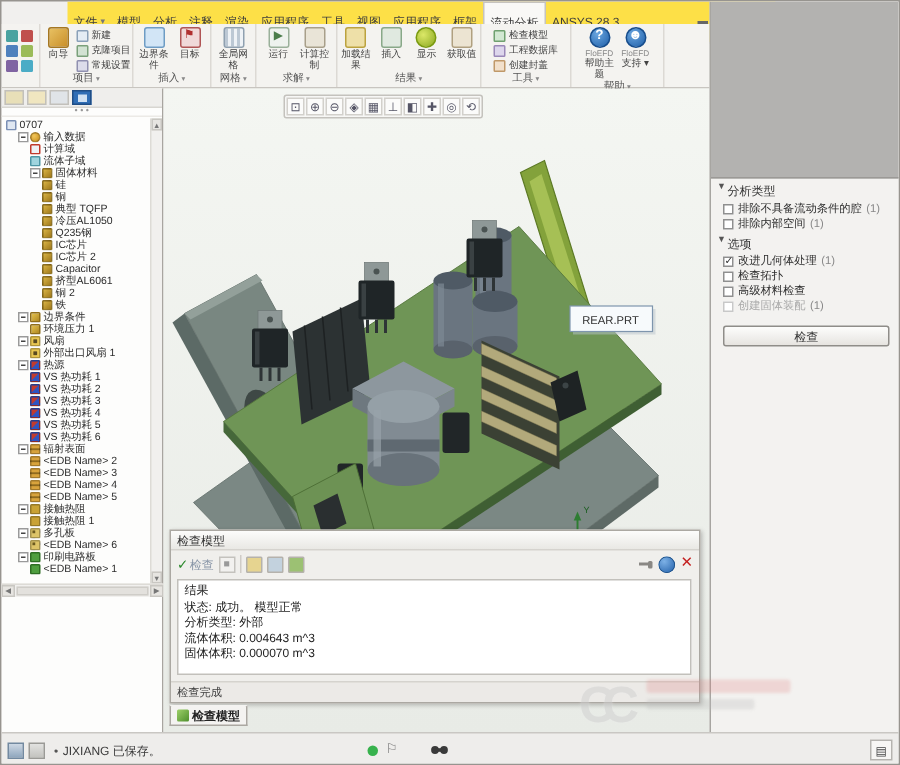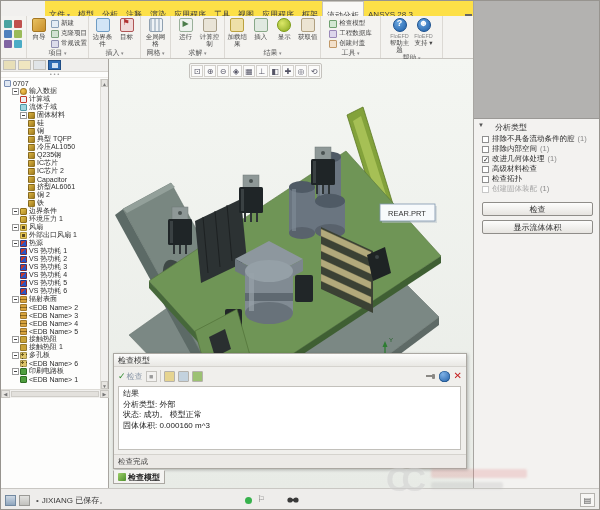--- a/index.html
+++ b/index.html
@@ -126,40 +126,40 @@
   .rp-row{height:13px;display:flex;align-items:center;background:#fff;border-bottom:1px solid #e8e8e8;padding-right:2px;white-space:nowrap;}
   .rp-row.selected{background:#2b7cd3;color:#fff;}
   .rp-exp{width:7px;height:7px;border:1px solid #9a9a9a;background:#fff;margin-right:2px;position:relative;flex:0 0 auto;}
   .rp-exp::after{content:"+";position:absolute;left:0.5px;top:-2px;font-size:8px;color:#444;}
   .rp-ico{width:8px;height:8px;margin-right:3px;border-radius:1px;flex:0 0 auto;}
   .rp-ico.assembly{background:linear-gradient(135deg,#e8d08a,#b89a4a);border:0.5px solid #8f7a30;}
   .rp-ico.part{background:#1f3e6e;border:0.5px solid #10274a;}
   .rp-check{margin-left:auto;width:8px;height:8px;border:1px solid #8f8f8f;background:#fff;font-size:7px;line-height:7px;text-align:center;color:#222;flex:0 0 auto;}
   .rp-row.selected .rp-check{background:#2b7cd3;border-color:#fff;color:#fff;}
   .panel-btn{height:14px;border:1px solid #8f8d89;background:linear-gradient(#fdfdfc,#e6e4e0);border-radius:2px;font-size:8px;display:flex;align-items:center;justify-content:center;color:#333;margin:4px 8px;}
-  .rp-section-h{display:flex;align-items:flex-start;gap:11px;font-size:8px;color:#333;padding:3px 4px 1px 4px;}
+  .rp-section-h{display:flex;align-items:flex-start;gap:1px;font-size:8px;color:#333;padding:3px 4px 1px 4px;}
   .rp-section-h .tri{font-size:6px;color:#555;}
   .rp-opt{display:flex;align-items:flex-start;gap:3px;padding:1px 2px 1px 8px;line-height:8px;}
   .rp-opt .box{width:7px;height:7px;border:1px solid #8f8f8f;background:#fff;font-size:7px;line-height:6px;text-align:center;flex:0 0 auto;margin-top:0.5px;}
   .rp-opt.disabled{color:#a8a8a8;}
   .rp-opt.disabled .box{border-color:#c8c8c8;}
   .rp-count{color:#888;}
 
   
   .status-bar{position:absolute;left:0;top:487px;width:600px;height:23px;background:#eeedeb;border-top:1px solid #c9c7c3;display:flex;align-items:center;font-size:8px;color:#3a3a3a;}
   .sb-ic1{width:11px;height:11px;margin-left:4px;background:linear-gradient(#cdd8e4,#8fa6bd);border:1px solid #7289a0;}
   .sb-ic2{width:11px;height:11px;margin-left:3px;background:linear-gradient(#e2e2e0,#c2c2be);border:1px solid #9a9a96;}
   .sb-bullet{margin:0 3px 0 6px;color:#555;}
   .sb-dot{position:absolute;left:244px;width:7px;height:7px;border-radius:50%;background:#37b24d;top:8px;}
   .sb-flag{position:absolute;left:256px;top:5px;font-size:9px;color:#777;}
   .sb-find{position:absolute;left:286px;top:7px;}
   .sb-corner{position:absolute;right:6px;top:4px;width:15px;height:14px;border:1px solid #b5b3af;background:#f7f6f4;font-size:8px;line-height:13px;text-align:center;color:#444;}
 
   
-  .watermark{position:absolute;left:385px;top:452px;width:210px;height:52px;opacity:.5;z-index:30;pointer-events:none;display:flex;align-items:center;}
+  .watermark{position:absolute;left:385px;top:452px;width:210px;height:52px;opacity:.5;z-index:30;pointer-events:none;display:flex;}
   .wm-cc{font-size:34px;font-weight:bold;color:#cfcfcf;letter-spacing:-9px;line-height:34px;text-shadow:0 0 2px #e8e8e8;}
   .wm-lines{margin-left:14px;display:flex;flex-direction:column;gap:4px;}
   .wm-l1{width:96px;height:9px;background:#d77;opacity:.45;border-radius:2px;filter:blur(1px);}
   .wm-l2{width:72px;height:7px;background:#bbb;opacity:.6;border-radius:2px;filter:blur(1px);}
 </style>
 </head>
 <body>
 
 <div id="app">
 
@@ -678,23 +678,24 @@
       <span class="cd-ic ic-copy"></span>
       <span class="cd-ic ic-export"></span>
       <span class="cd-right">
         <span class="cd-pin"></span>
         <span class="cd-globe"></span>
         <span class="cd-close">✕</span>
       </span>
     </div>
     <div class="cd-content" id="dialog-results">
         <div>结果</div>
+        <div>状态: 成功。 模型正常</div>
         <div>分析类型: 外部</div>
-        <div>状态: 成功。 模型正常</div>
-        <div>固体体积: 0.000160 m^3</div>
+        <div>流体体积: 0.004643 m^3</div>
+        <div>固体体积: 0.000070 m^3</div>
       </div>
     <div class="cd-footer">检查完成</div>
   </div>
   <div class="dialog-tab">
     <i class="dt-icon"></i>
     <span>检查模型</span>
   </div>
 
   <div class="right-panel">
     <div class="rp-tree" id="rp-tree">
@@ -707,41 +708,44 @@
         <div class="rp-opt">
           <span class="box"></span>
           <span>排除不具备流动条件的腔</span>
           <span class="rp-count"> (1)</span>
         </div>
         <div class="rp-opt">
           <span class="box"></span>
           <span>排除内部空间</span>
           <span class="rp-count"> (1)</span>
         </div>
+        <div class="rp-section-h">
+          <span class="tri">▼</span>
+          <span>选项</span>
+        </div>
         <div class="rp-opt">
           <span class="box">✓</span>
           <span>改进几何体处理</span>
           <span class="rp-count"> (1)</span>
         </div>
         <div class="rp-opt">
           <span class="box"></span>
-          <span>高级材料检查</span>
+          <span>检查拓扑</span>
         </div>
         <div class="rp-opt">
           <span class="box"></span>
-          <span>检查拓扑</span>
+          <span>高级材料检查</span>
         </div>
         <div class="rp-opt disabled">
           <span class="box"></span>
           <span>创建固体装配</span>
           <span class="rp-count"> (1)</span>
         </div>
       </div>
     <div class="panel-btn" style="margin-top:8px;">检查</div>
-    <div class="panel-btn">显示流体体积</div>
   </div>
 
   <div class="status-bar">
     <span class="sb-ic1"></span>
     <span class="sb-ic2"></span>
     <span class="sb-bullet">•</span>
     <span>JIXIANG 已保存。</span>
     <span class="sb-dot"></span>
     <span class="sb-flag">⚐</span>
     <span class="sb-find">

